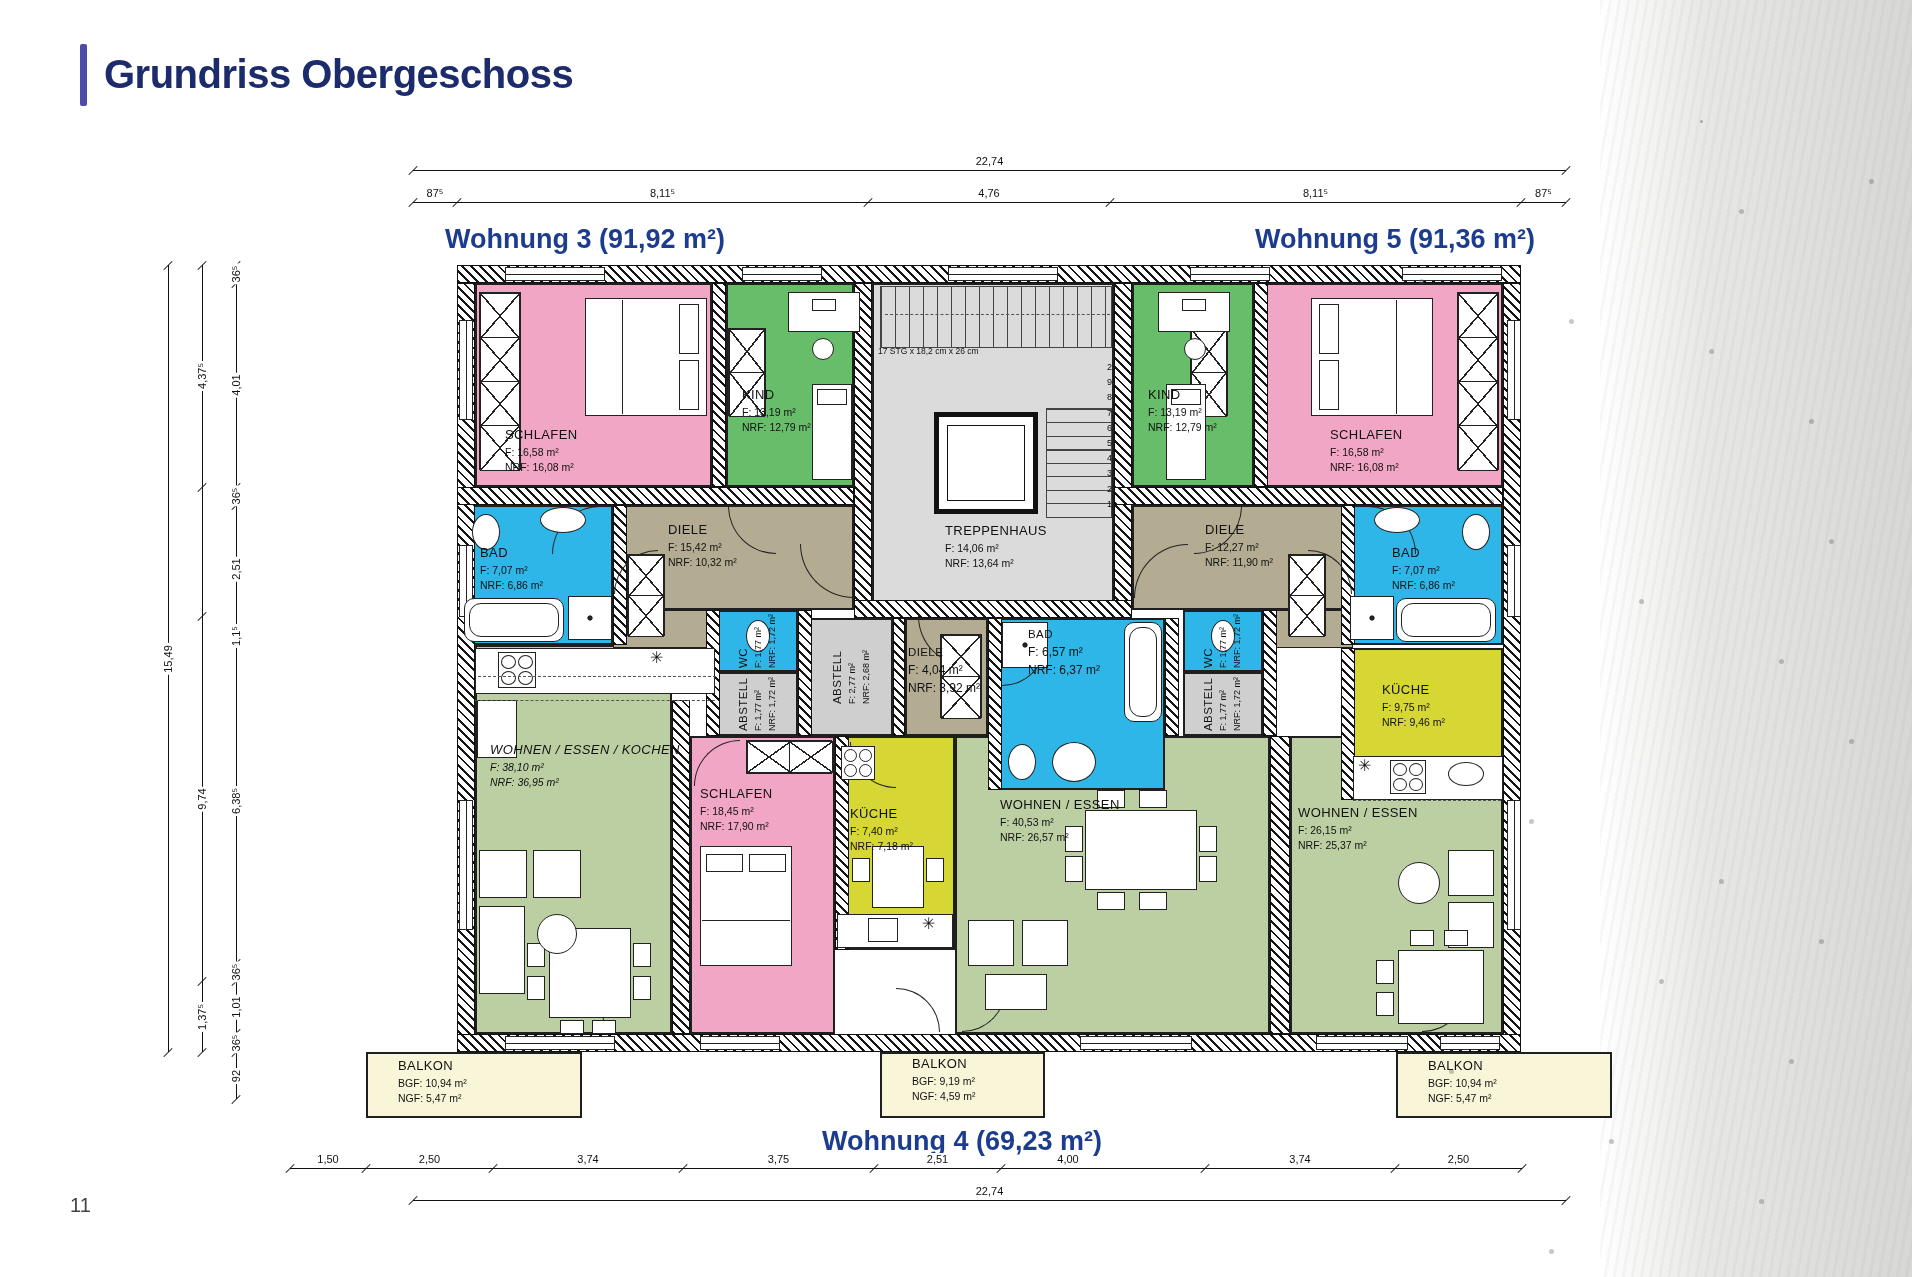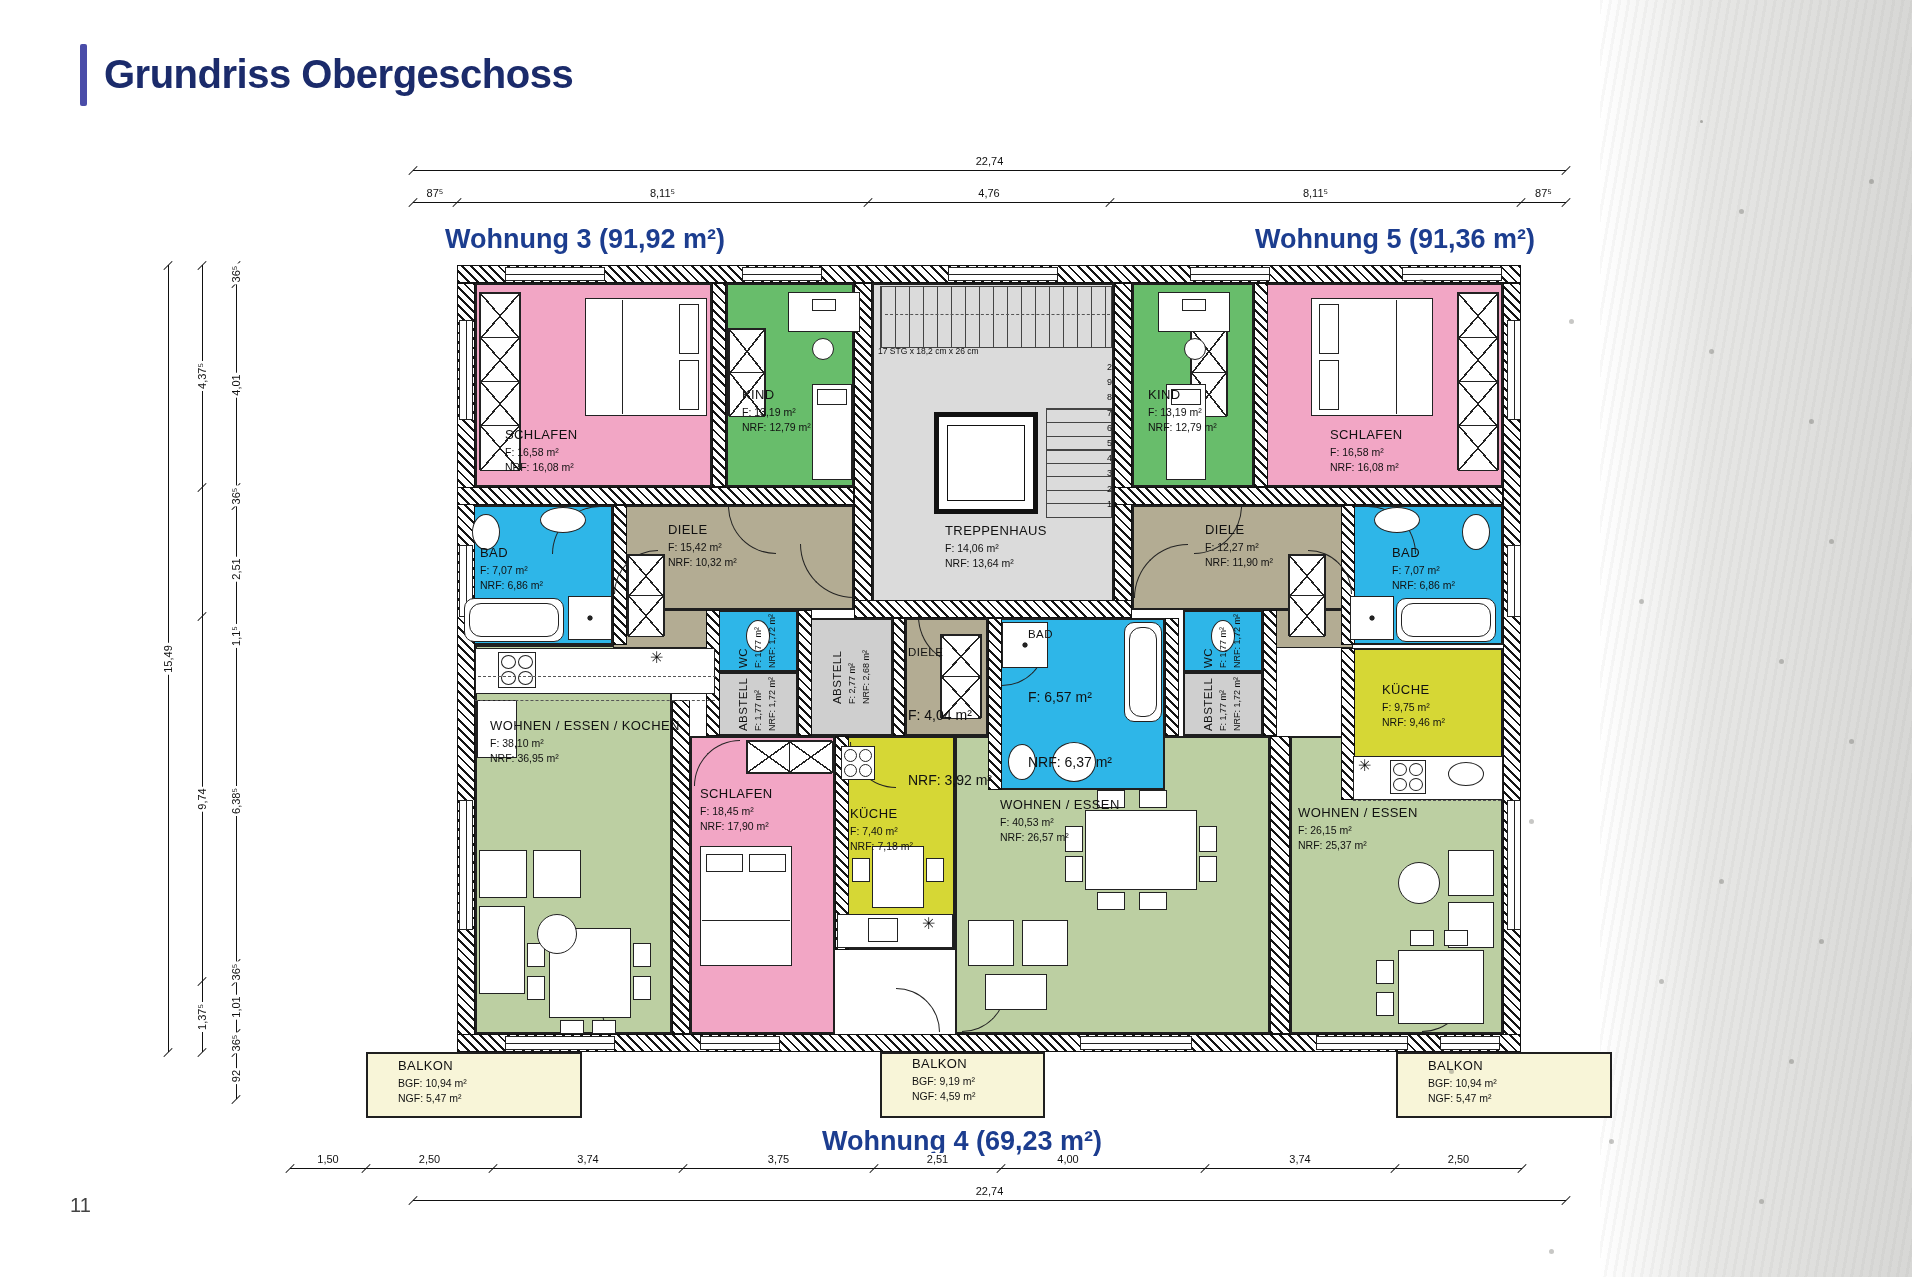--- a/index.html
+++ b/index.html
@@ -34,21 +34,21 @@
   .xwrap{background:#fff;border:1.3px solid #222;}
   .xbox{position:absolute;border:0.8px solid #222;background-color:#fff;background-image:
     linear-gradient(to top right,transparent calc(50% - .8px),#222 calc(50% - .8px),#222 calc(50% + .8px),transparent calc(50% + .8px)),
     linear-gradient(to bottom right,transparent calc(50% - .8px),#222 calc(50% - .8px),#222 calc(50% + .8px),transparent calc(50% + .8px));}
   .dash{border-top:1.6px dashed #555;}
   
   .rlabel{color:#111;white-space:nowrap;line-height:1.5;}
   .rname{font-size:13px;letter-spacing:.4px;display:block;}
   .rline{font-size:10.5px;display:block;}
   .small .rname{font-size:11.5px;}
-  .small .rline{font-size:14px;margin-top:44px;}
+  .small .rline{font-size:12px;}
   .vlab{transform:translate(-50%,-50%) rotate(-90deg);text-align:left;}
   .vlab .rname{font-size:11.5px;}
   .vlab .rline{font-size:9px;}
   
   .dimline{border-top:1px solid #111;}
   .vdimline{border-left:1px solid #111;}
   .dimtick{border-top:1.6px solid #111;transform:rotate(-45deg);}
   .dimlab{font-size:11px;color:#111;background:#fff;padding:0 2px;white-space:nowrap;}
   
   .treadsH{background:repeating-linear-gradient(90deg,#444 0,#444 1px,transparent 1px,transparent 14px);
@@ -357,21 +357,21 @@
     <div class="a rlabel" style="left: 480px; top: 543px;">
       <span class="rname">BAD</span>
       <span class="rline">F: 7,07 m²</span>
       <span class="rline">NRF: 6,86 m²</span>
     </div>
     <div class="a rlabel" style="left: 1392px; top: 543px;">
       <span class="rname">BAD</span>
       <span class="rline">F: 7,07 m²</span>
       <span class="rline">NRF: 6,86 m²</span>
     </div>
-    <div class="a rlabel" style="left: 490px; top: 716px;">
+    <div class="a rlabel" style="left: 490px; top: 740px; font-style: italic;">
       <span class="rname">WOHNEN / ESSEN / KOCHEN</span>
       <span class="rline">F: 38,10 m²</span>
       <span class="rline">NRF: 36,95 m²</span>
     </div>
     <div class="a rlabel" style="left: 700px; top: 784px;">
       <span class="rname">SCHLAFEN</span>
       <span class="rline">F: 18,45 m²</span>
       <span class="rline">NRF: 17,90 m²</span>
     </div>
     <div class="a rlabel" style="left: 1000px; top: 795px;">

